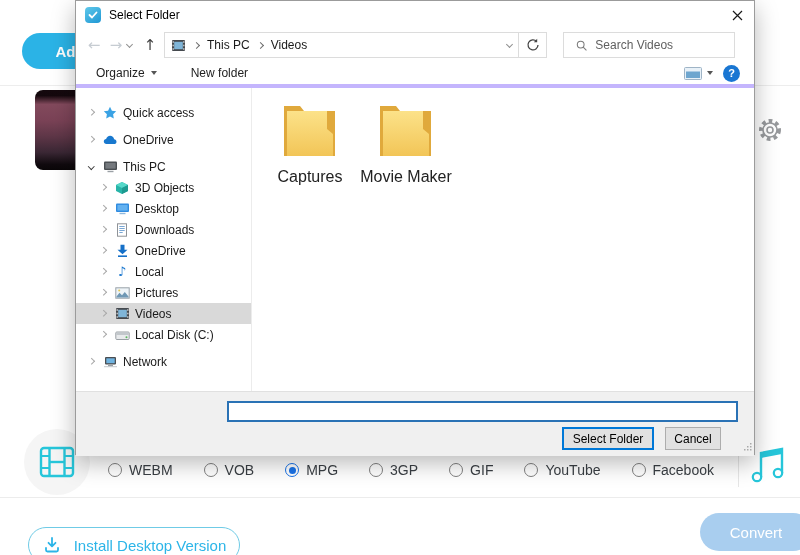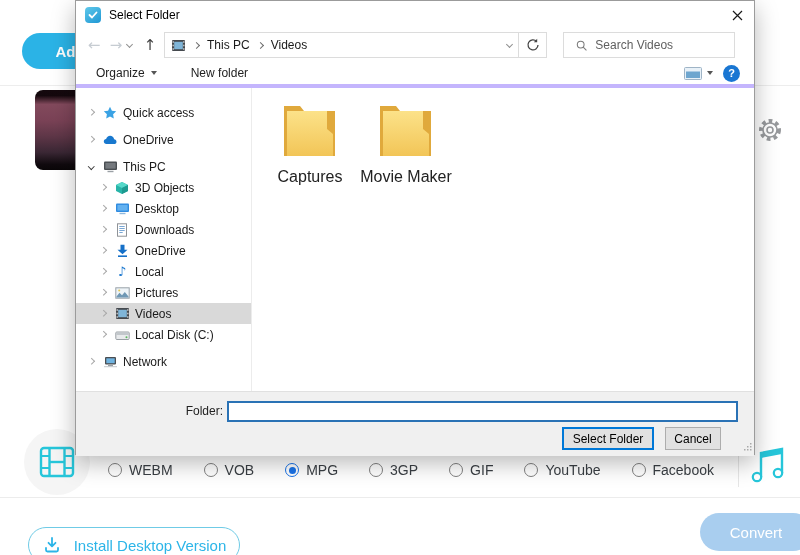--- a/index.html
+++ b/index.html
@@ -450,21 +450,20 @@
               </defs>
             <path d="M7 5 L23 5 L27 10 L58 10 L58 55 L7 55 Z" fill="#e0a93c"></path>
             <path d="M10 10 L50 10 L50 28 L56 33 L56 55 L10 55 Z" fill="url(#fg2)"></path>
           </svg>
           <span class="tile-label">Movie Maker</span>
         </div>
       </div>
     </div>
 
     <div class="footer">
-      <span class="f-label">Folder:</span>
       <input class="f-input" type="text" value="" style="">
       <button class="btn btn-select">Select Folder</button>
       <button class="btn btn-cancel">Cancel</button>
       <span class="grip">
         <svg width="9" height="9" viewBox="0 0 9 9">
           <rect x="7" y="1" width="1.5" height="1.5" fill="#a9a9a9"></rect>
             <rect x="7" y="4" width="1.5" height="1.5" fill="#a9a9a9"></rect>
             <rect x="4" y="4" width="1.5" height="1.5" fill="#a9a9a9"></rect>
             <rect x="7" y="7" width="1.5" height="1.5" fill="#a9a9a9"></rect>
             <rect x="4" y="7" width="1.5" height="1.5" fill="#a9a9a9"></rect>

